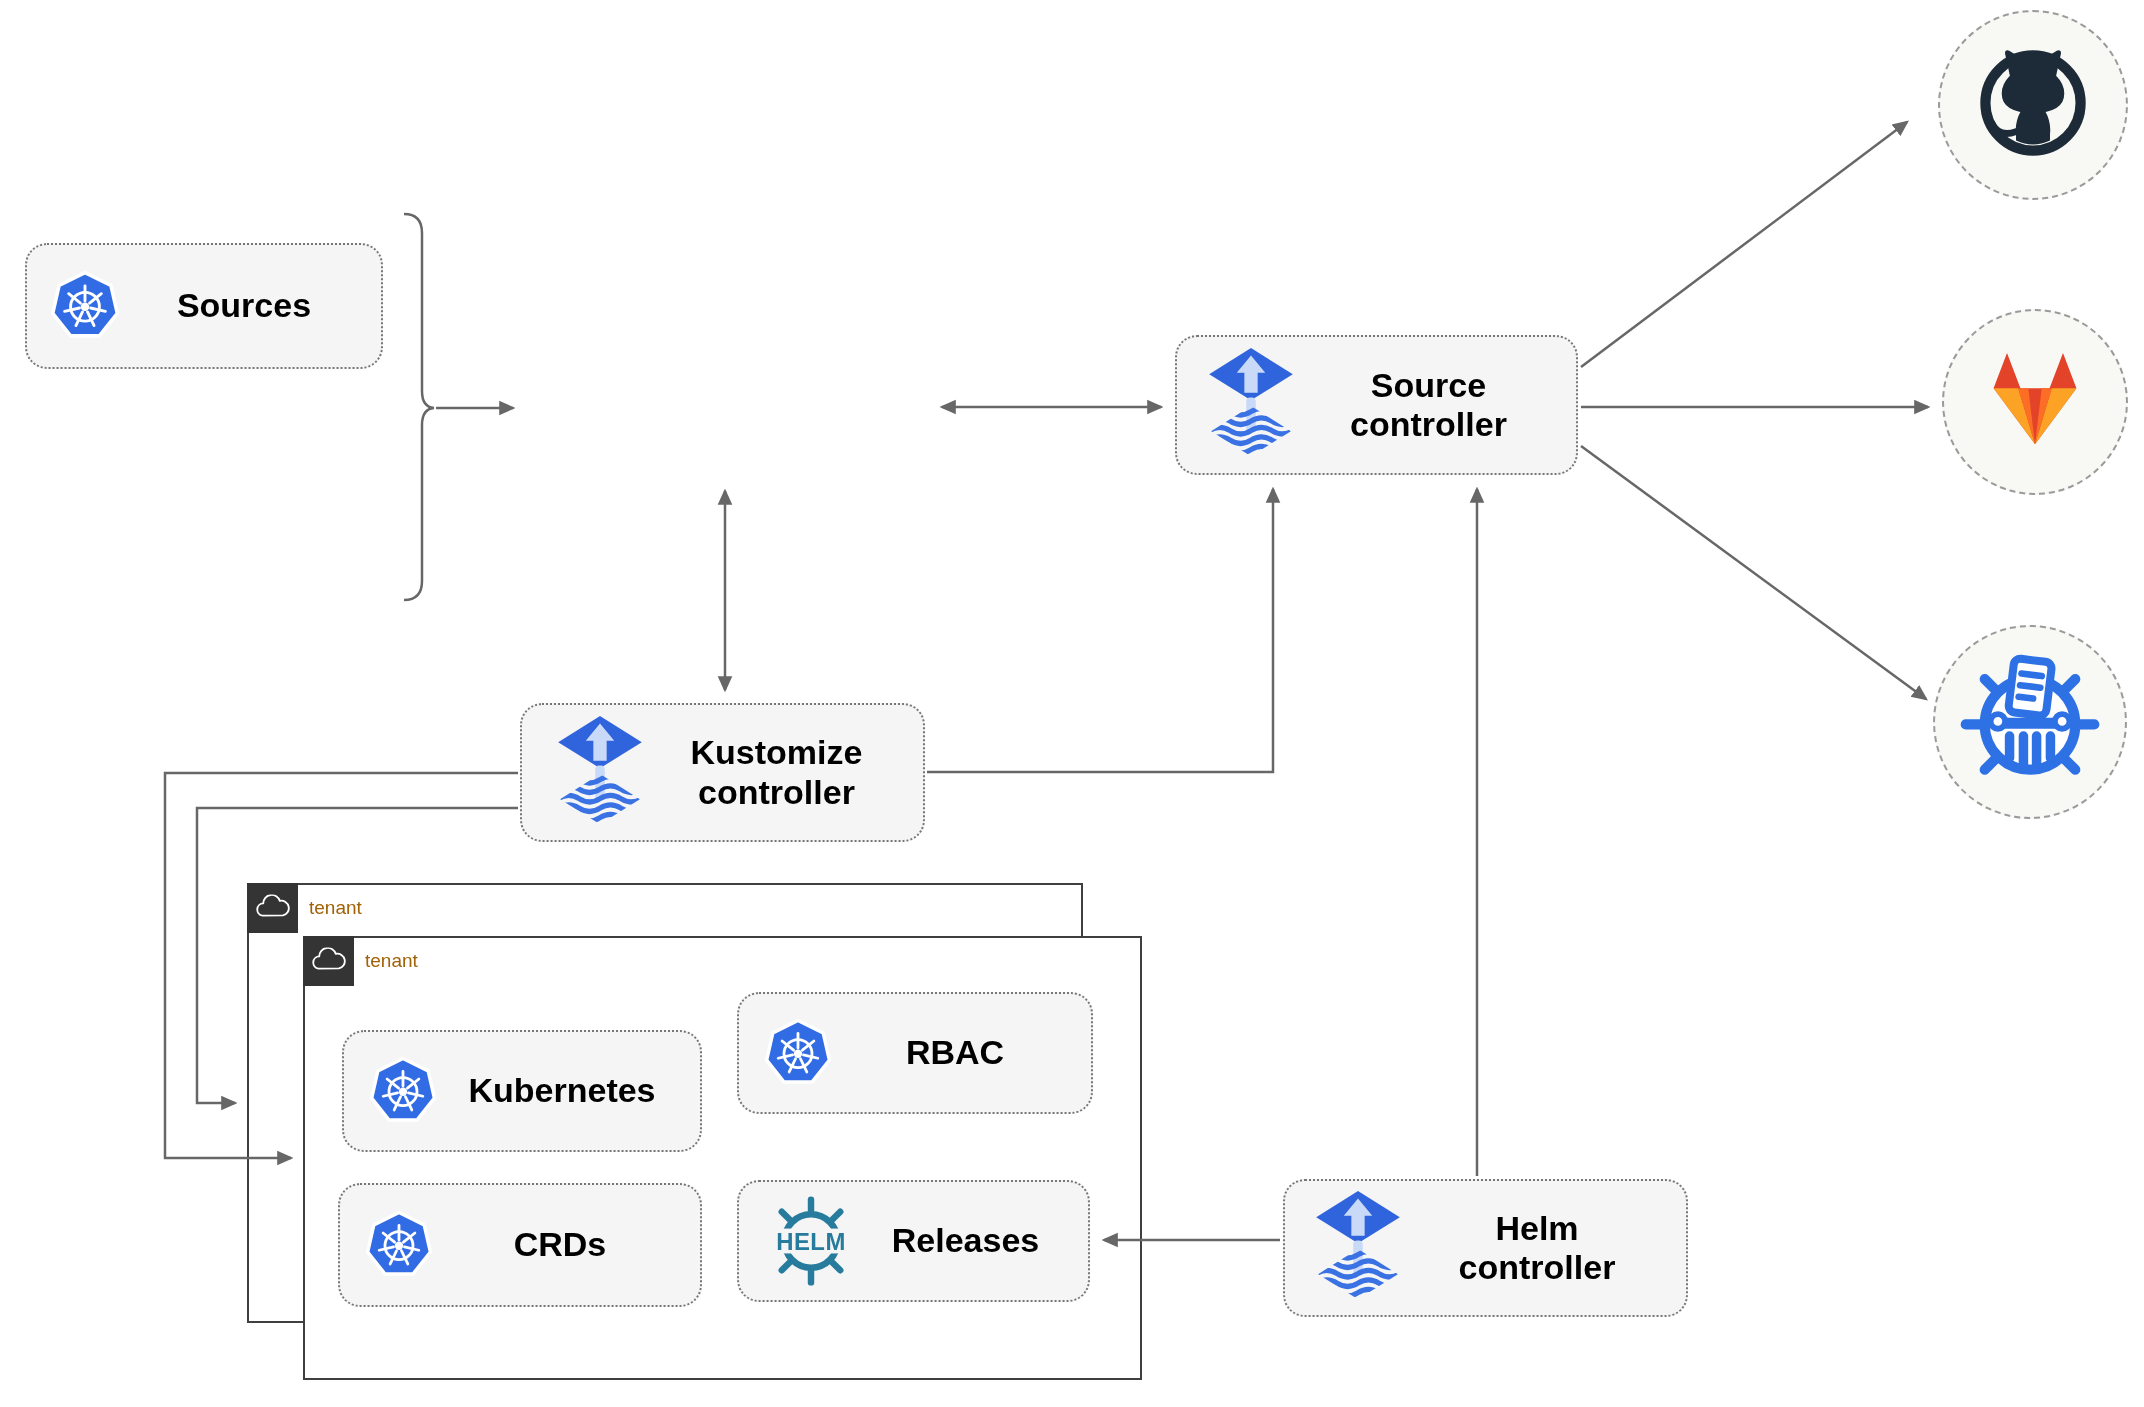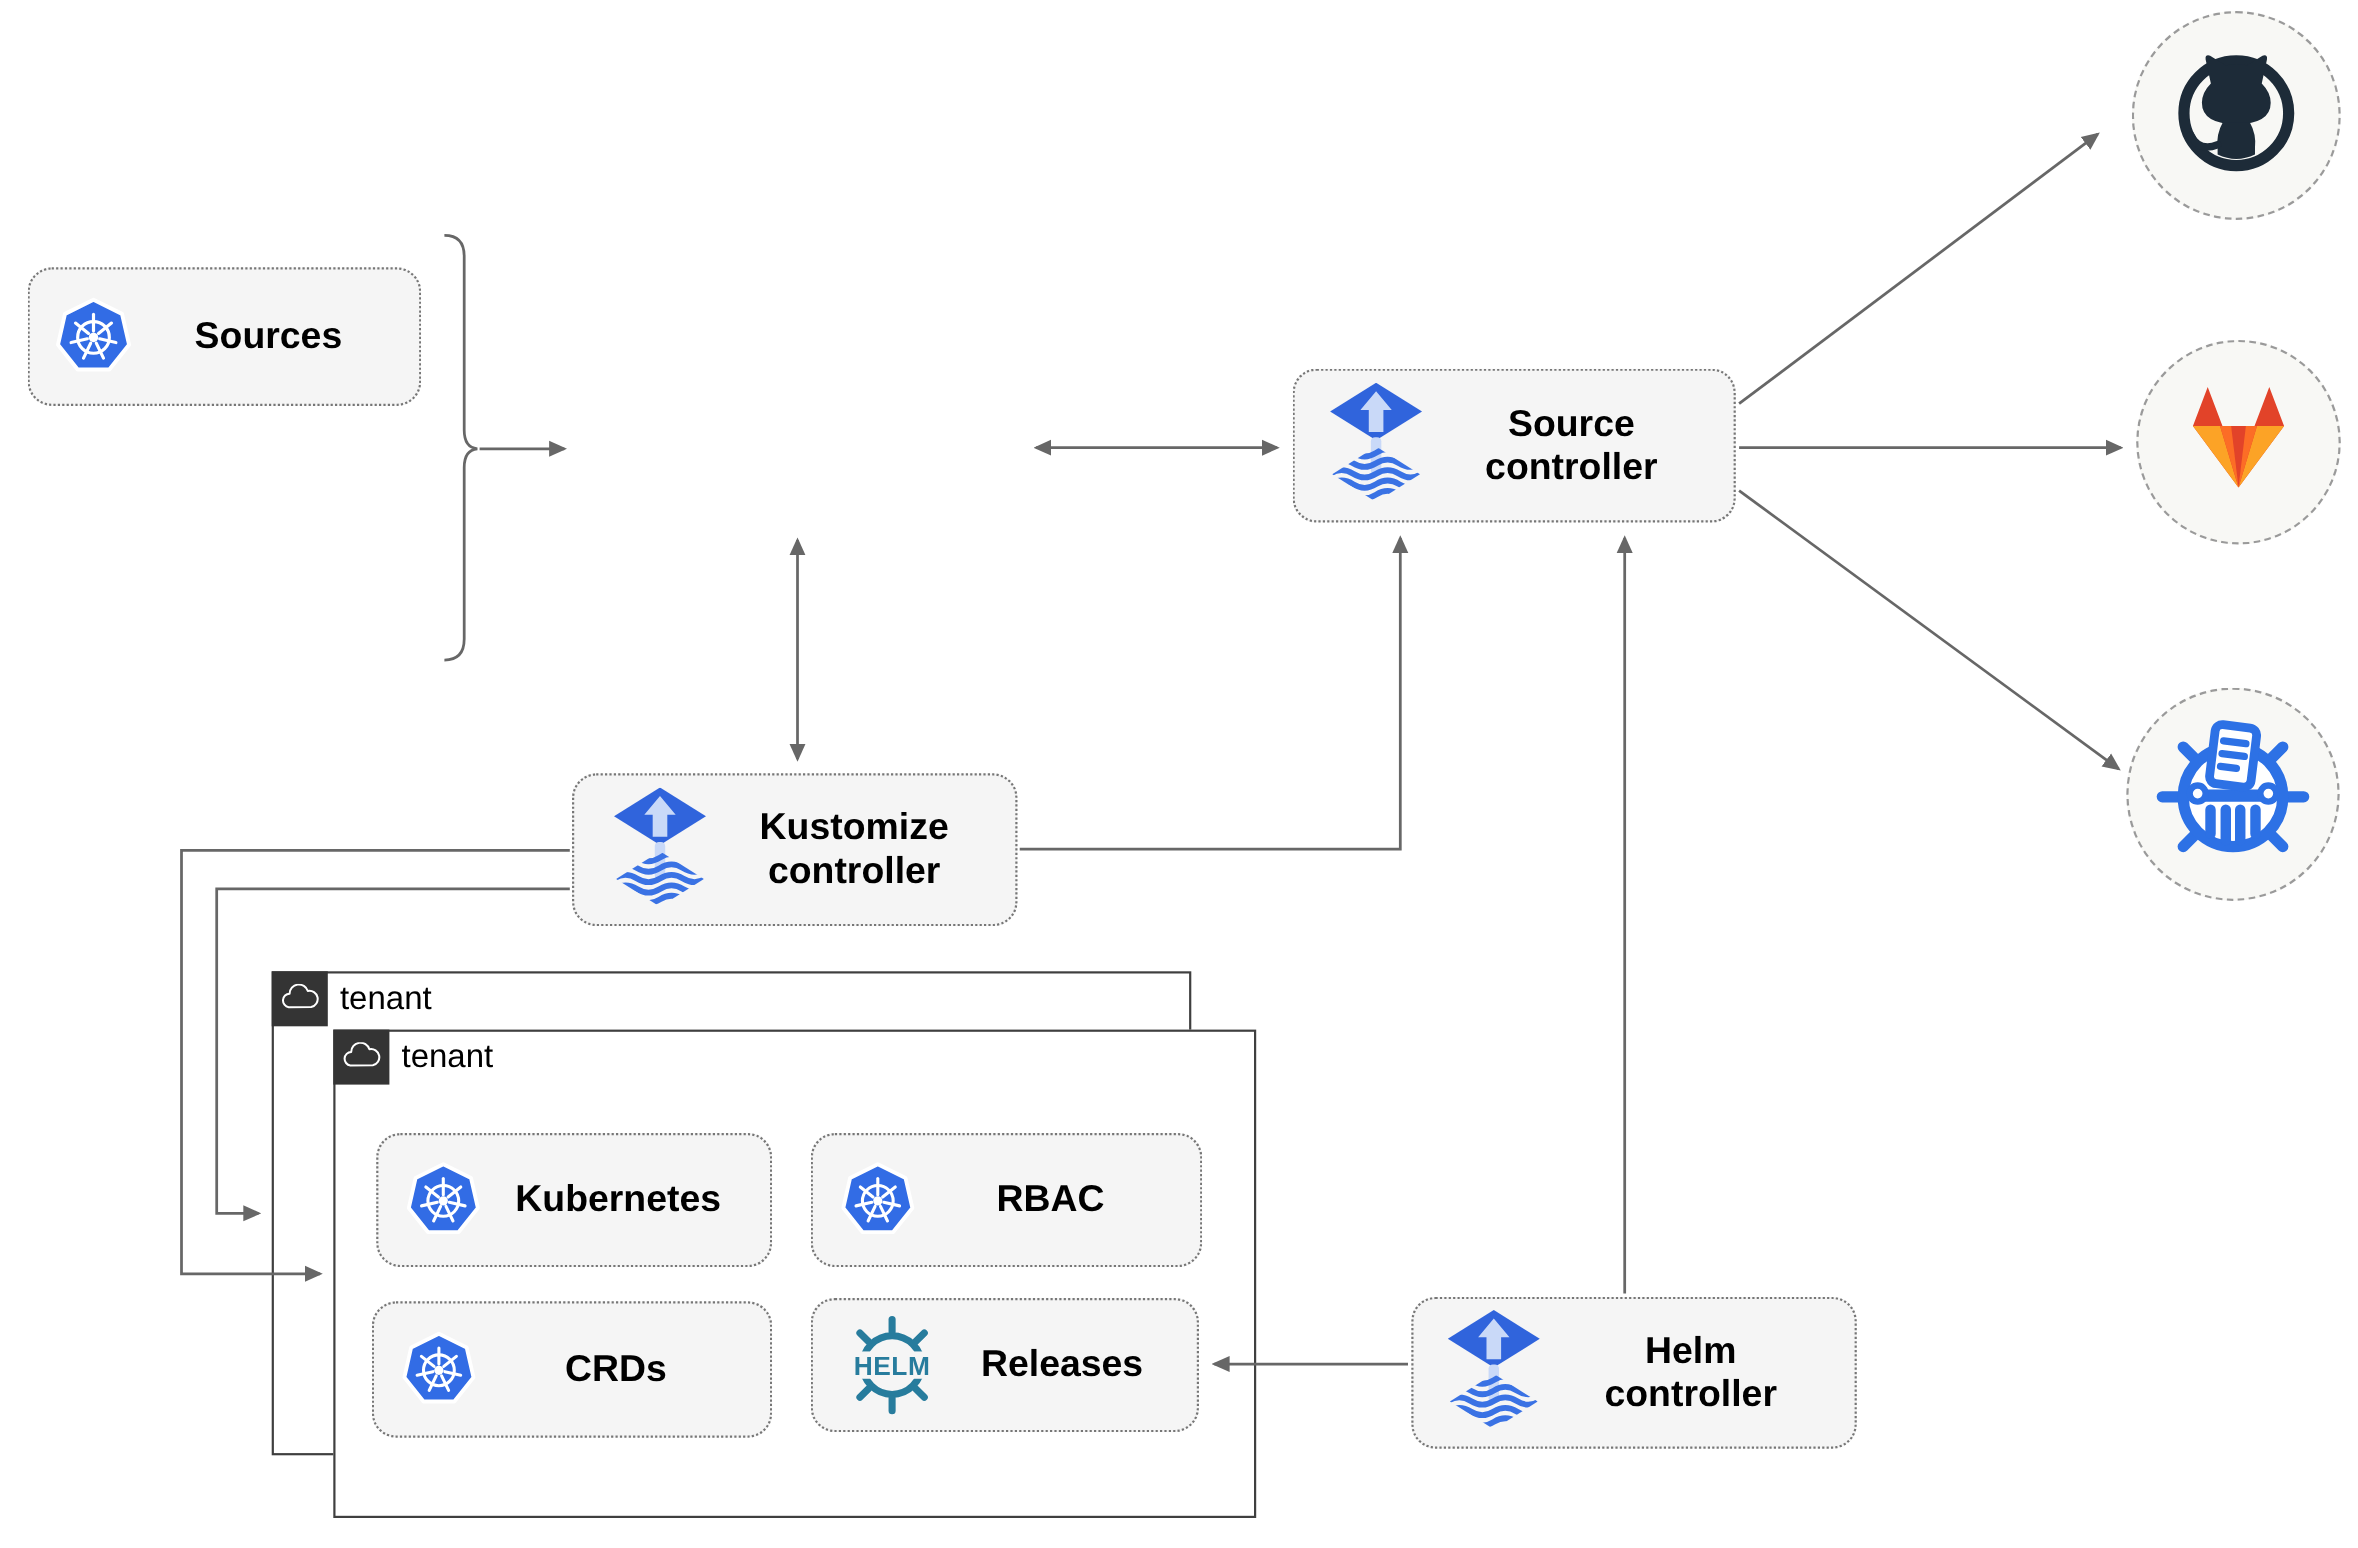--- a/index.html
+++ b/index.html
@@ -10,21 +10,21 @@
   .node .icon{flex:0 0 auto;display:flex;align-items:center;justify-content:center;}
   .node .label{flex:1 1 auto;text-align:center;font-size:34px;color:#000;line-height:1.15;
                padding-right:14px;font-weight:bold;}
   .endpoint{position:absolute;border:2.5px dashed #9a9a9a;border-radius:50%;
             background:#f8f8f5;display:flex;align-items:center;justify-content:center;
             z-index:4;box-sizing:border-box;}
   .tenant{position:absolute;background:#ffffff;border:2.5px solid #3f3f3f;box-sizing:border-box;}
   .tenant-badge{position:absolute;top:-2.5px;left:-2.5px;width:51px;height:50px;background:#343434;
                 display:flex;align-items:center;justify-content:center;}
   .tenant-title{position:absolute;top:-2.5px;left:60px;height:50px;line-height:50px;
-                font-size:30px;color:#000000;}
+                font-size:19px;color:#a16207;}
   #connectors{position:absolute;left:0;top:0;z-index:6;pointer-events:none;}
   #tenant-back{z-index:2;}
   #tenant-front{z-index:3;}
   .defs-holder{position:absolute;width:0;height:0;overflow:hidden;}
 </style>
 </head>
 <body>
 
 <svg class="defs-holder" aria-hidden="true">
   <defs>
@@ -171,21 +171,21 @@
 
   <div class="node" style="left:342px;top:1030px;width:360px;height:122px">
     <span class="icon" style="margin-left:24px">
       <svg width="70" height="74" viewBox="0 0 100 100">
           <use href="#icon-k8s"></use>
         </svg>
       </span>
     <span class="label">Kubernetes</span>
   </div>
 
-  <div class="node" style="left:737px;top:1030px;width:356px;height:122px">
+  <div class="node" style="left:737px;top:992px;width:356px;height:122px">
     <span class="icon" style="margin-left:24px">
       <svg width="70" height="74" viewBox="0 0 100 100">
           <use href="#icon-k8s"></use>
         </svg>
       </span>
     <span class="label">RBAC</span>
   </div>
 
   <div class="node" style="left:338px;top:1183px;width:364px;height:124px">
     <span class="icon" style="margin-left:24px">

